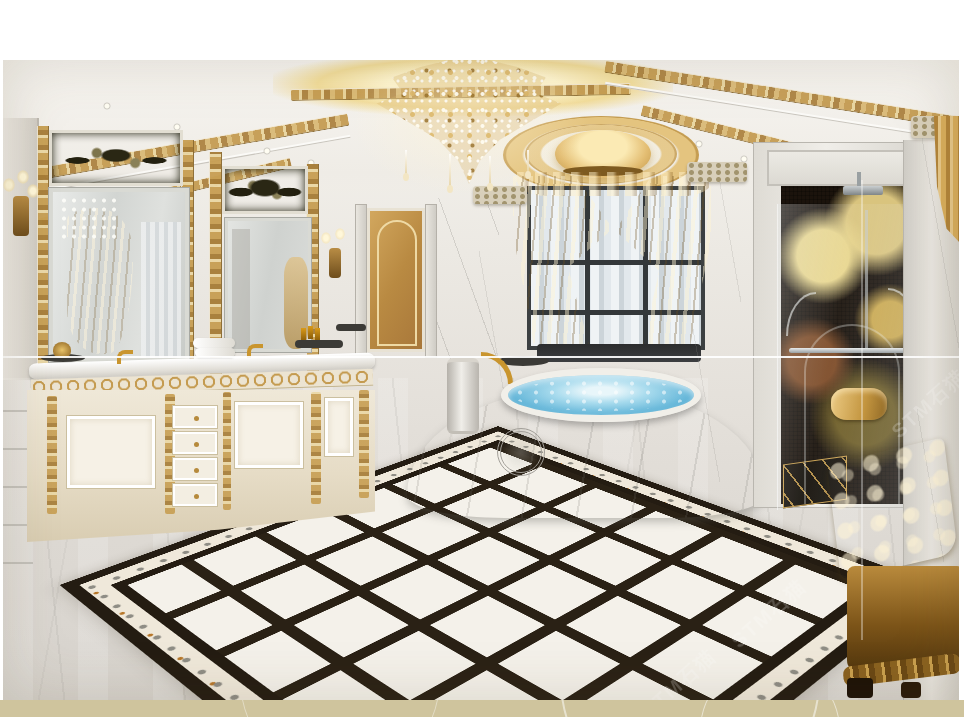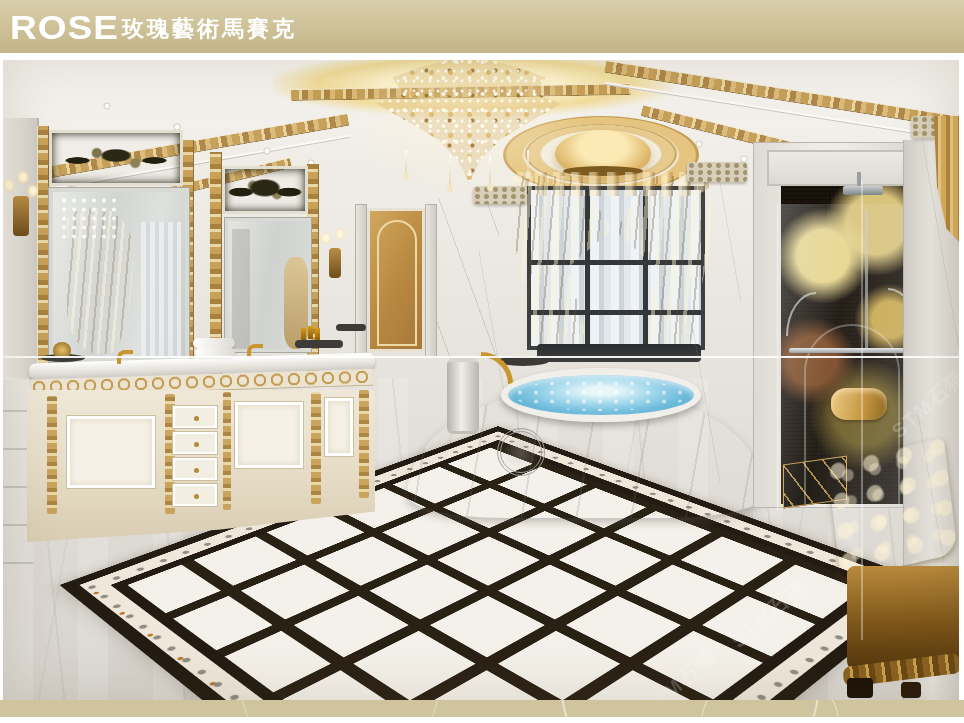--- a/index.html
+++ b/index.html
@@ -163,24 +163,20 @@
   .arc{border-radius:50%;}
   .arc1{left:560px;top:-150px;width:260px;height:260px;border:2px solid rgba(255,255,255,.5);}
   .arc2{left:700px;top:-40px;width:140px;height:140px;border:1.5px solid rgba(255,255,255,.55);}
   .arc3{left:240px;top:-120px;width:200px;height:200px;border:1.5px solid rgba(255,255,255,.4);}
 </style>
 </head>
 <body>
 
 <div id="page">
 
-  <div id="hdr">
-    <span id="brand">ROSE</span>
-    <span id="brandzh">玫瑰藝術馬賽克</span>
-  </div>
 
   <div id="photo">
     <div class="wallbase"></div>
     <div class="ceiling"></div>
     <div class="cove"></div>
     <div class="fz fz1"></div>
     <div class="fz fz2"></div>
     <div class="fz fz3"></div>
     <div class="fz fz4"></div>
     <div class="fz fz5"></div>

